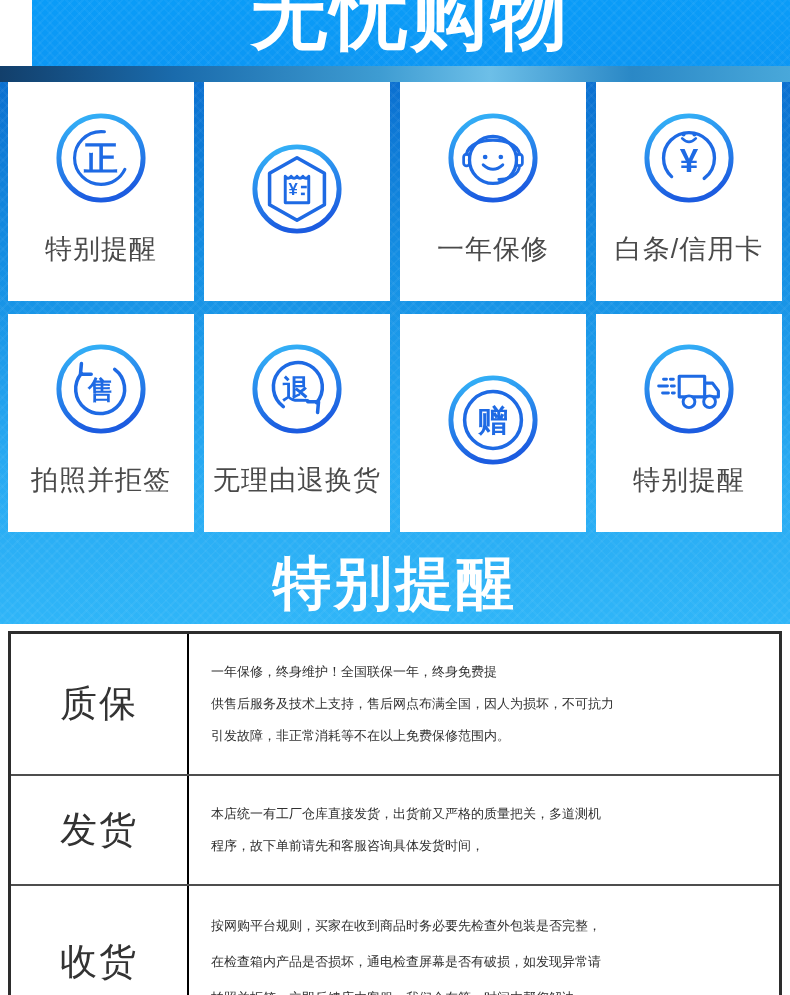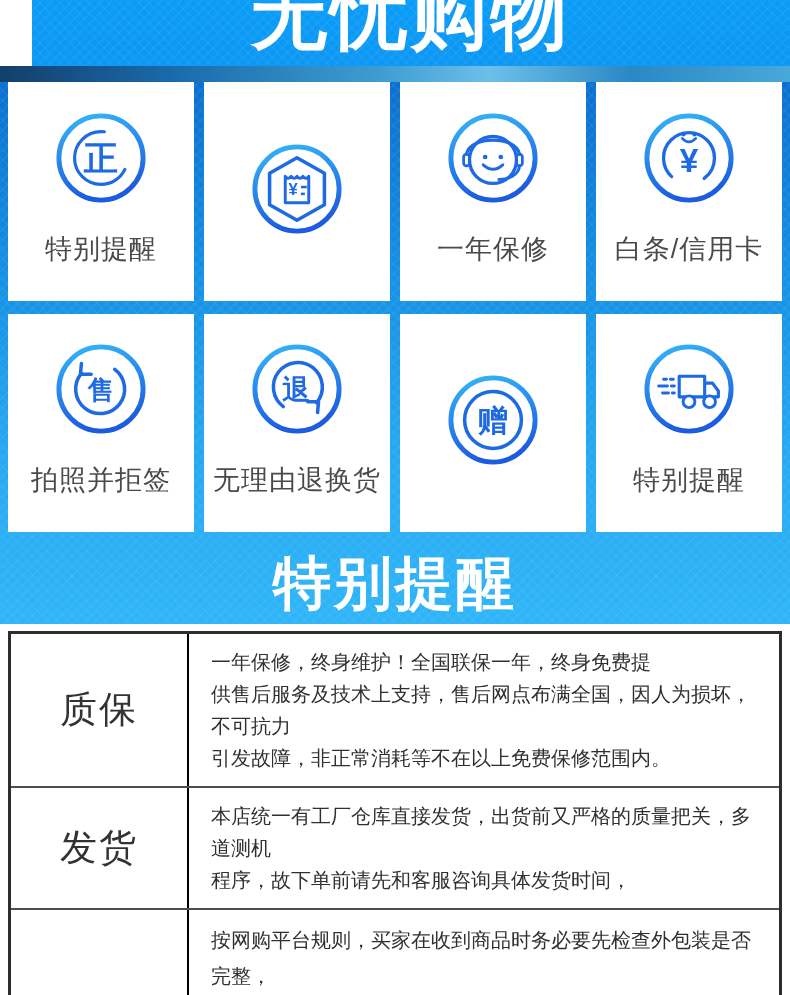--- a/index.html
+++ b/index.html
@@ -57,21 +57,21 @@
   }
   .nrow { display:flex; border-top:2px solid #4d4d4d; }
   .nrow:first-child { border-top:none; }
   .nlabel {
     width:178px; flex:0 0 178px; border-right:2px solid #000000;
     display:flex; align-items:center; justify-content:center;
     font-size:37px; color:#333; letter-spacing:2px;
   }
   .ncontent {
     flex:1; display:flex; align-items:center;
-    padding:12px 22px; font-size:20px; color:#303030; line-height:32px;
+    padding:22px 22px; font-size:13px; color:#303030; line-height:32px;
     white-space:pre-line;
   }
   .nrow.r1 { min-height:120px; }
   .nrow.r2 { min-height:90px; }
   .nrow.r3 { min-height:128px; }
   .nrow.r3 .ncontent { line-height:36px; }
   text.icon-char { font-family:"Liberation Sans", sans-serif; font-weight:bold; }
 </style>
 </head>
 <body>

